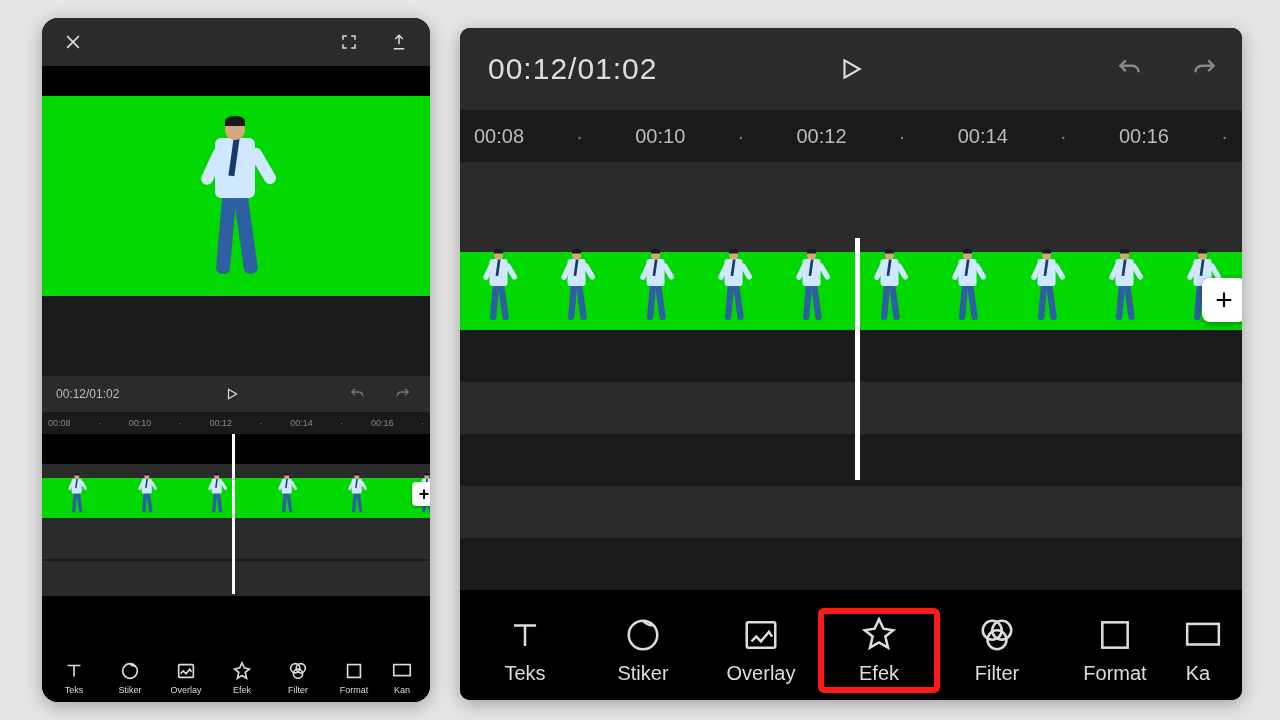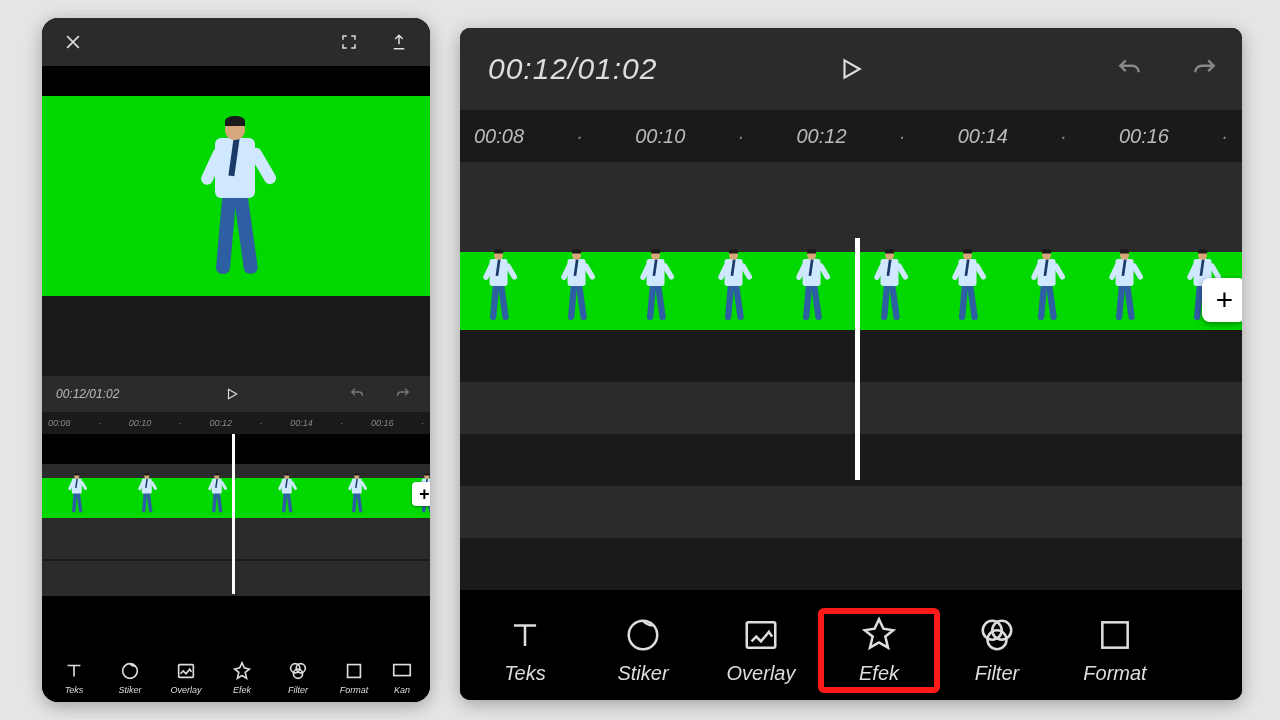--- a/index.html
+++ b/index.html
@@ -10,21 +10,20 @@
     font-family: -apple-system, Helvetica, Arial, sans-serif;
     overflow: hidden;
     position: relative;
   }
   .panel {
     position: absolute;
     background: #1a1a1a;
     border-radius: 16px;
     overflow: hidden;
     box-shadow: 0 4px 18px rgba(0,0,0,.3);
-    font-style: italic;
   }
   
   .left { left: 42px; top: 18px; width: 388px; height: 684px; background:#000; }
   .left .topbar { height: 48px; display:flex; align-items:center; justify-content:space-between; padding:0 18px; background:#2b2b2b;}
   .icon-btn { width:26px; height:26px; display:flex; align-items:center; justify-content:center; cursor:pointer; color:#ddd;}
   .left .topbar .right-icons { display:flex; gap:24px; }
   .preview {
     margin-top:30px;
     height: 200px;
     background: #00d800;
@@ -568,14 +567,20 @@
           <circle cx="12" cy="15" r="6"></circle>
         </svg>
       <span>Filter</span>
     </div>
     <div class="tool2">
       <svg viewBox="0 0 24 24" fill="none" stroke-width="1.6">
           <rect x="4" y="4" width="16" height="16"></rect>
         </svg>
       <span>Format</span>
     </div>
+    <div class="tool2 truncated">
+      <svg viewBox="0 0 24 24" fill="none" stroke-width="1.6" style="margin-left:10px">
+          <rect x="2" y="5" width="20" height="13"></rect>
+        </svg>
+      <span>Ka</span>
+    </div>
   </div>
 </div>
 
 </body></html>

